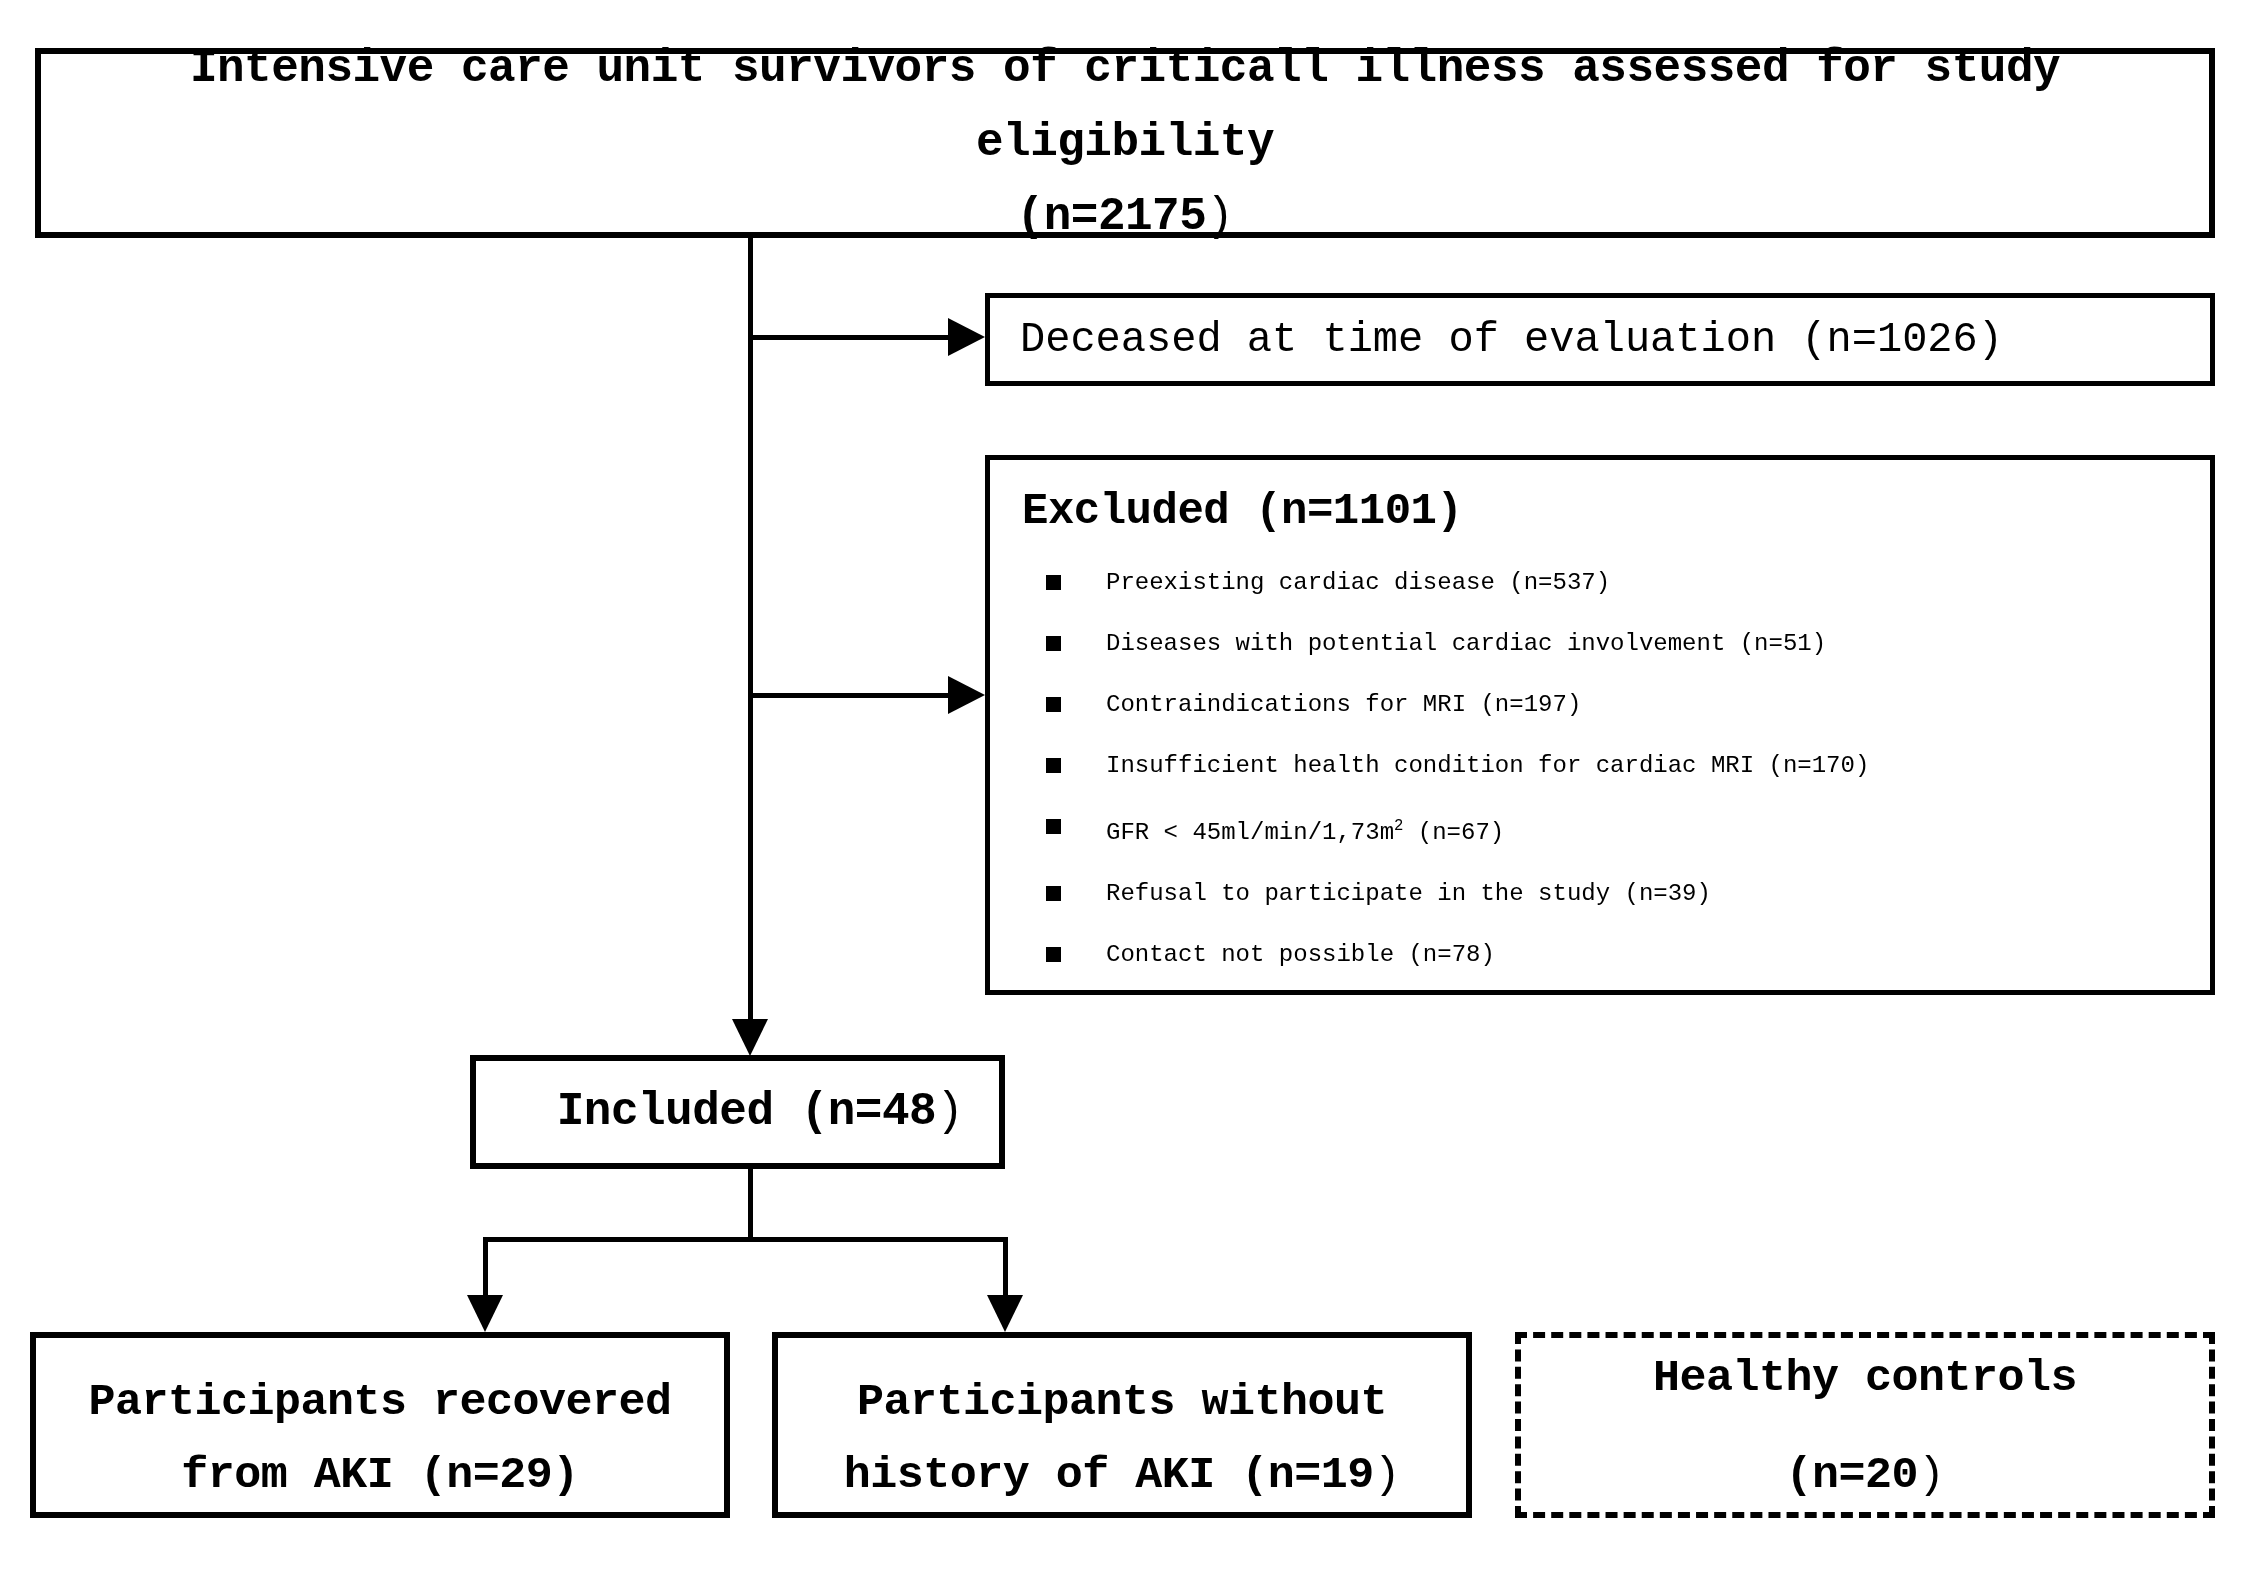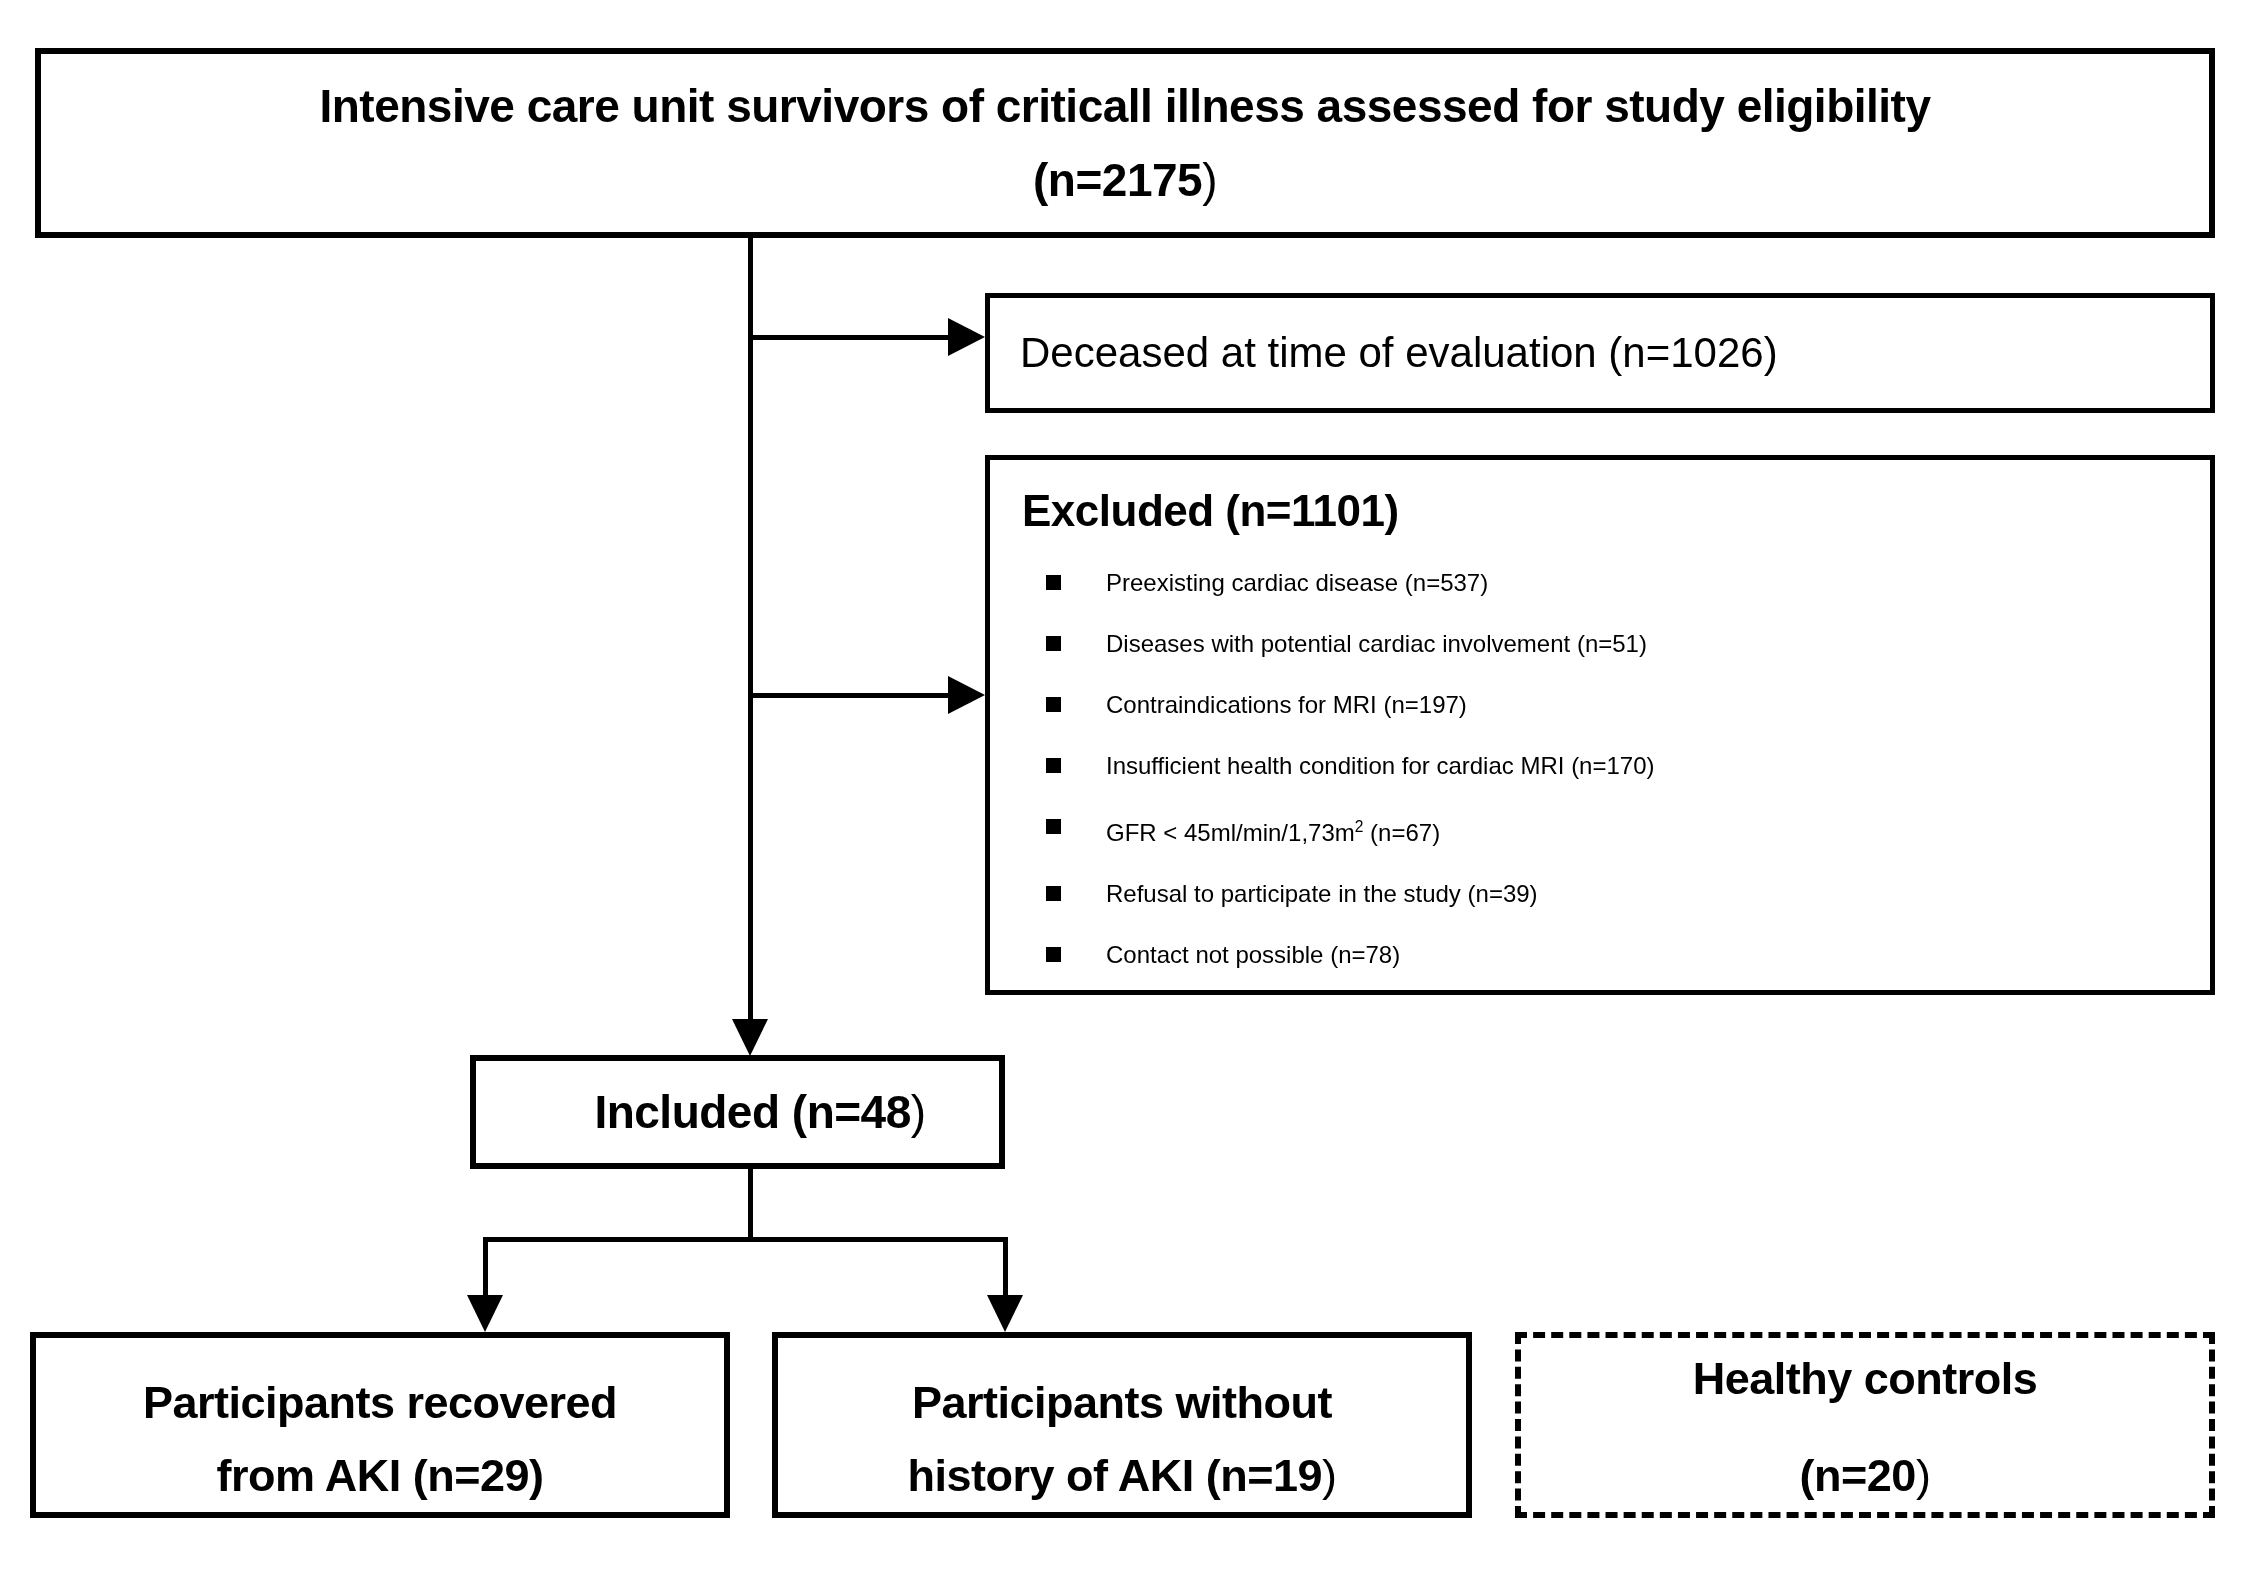--- a/index.html
+++ b/index.html
@@ -2,21 +2,21 @@
 <html><head>
 <meta charset="utf-8">
 <style>
   html, body { margin: 0; padding: 0; background: #ffffff; }
   .canvas {
     position: relative;
     width: 2249px;
     height: 1574px;
     background: var(--bg, #ffffff);
     color: var(--ink, #000000);
-    font-family: Liberation Sans, sans-serif;
+    font-family: Liberation Mono, monospace;
     overflow: hidden;
   }
   .box {
     position: absolute;
     box-sizing: border-box;
     border: 6px solid var(--ink, #000000);
     background: #ffffff;
   }
   .hline, .vline { position: absolute; background: var(--ink, #000000); }
   .arrow { position: absolute; width: 0; height: 0; }
@@ -38,21 +38,21 @@
     letter-spacing: -0.5px;
   }
 
   #v-main     { left: 748px; top: 238px; width: 5px; height: 781px; }
   #arr-included { left: 732px; top: 1019px; }
 
   #h-deceased { left: 750px; top: 335px; width: 200px; height: 5px; }
   #arr-deceased { left: 948px; top: 318px; }
 
   #deceased-box {
-    left: 985px; top: 293px; width: 1230px; height: 120px; border-width: 5px;
+    left: 985px; top: 293px; width: 1230px; height: 93px; border-width: 5px;
     display: flex; align-items: center; padding-left: 30px; font-size: 42px;
   }
 
   #h-excluded { left: 750px; top: 693px; width: 200px; height: 5px; }
   #arr-excluded { left: 948px; top: 676px; }
 
   #excluded-box {
     left: 985px; top: 455px; width: 1230px; height: 540px; border-width: 5px;
     padding: 24px 30px;
   }

